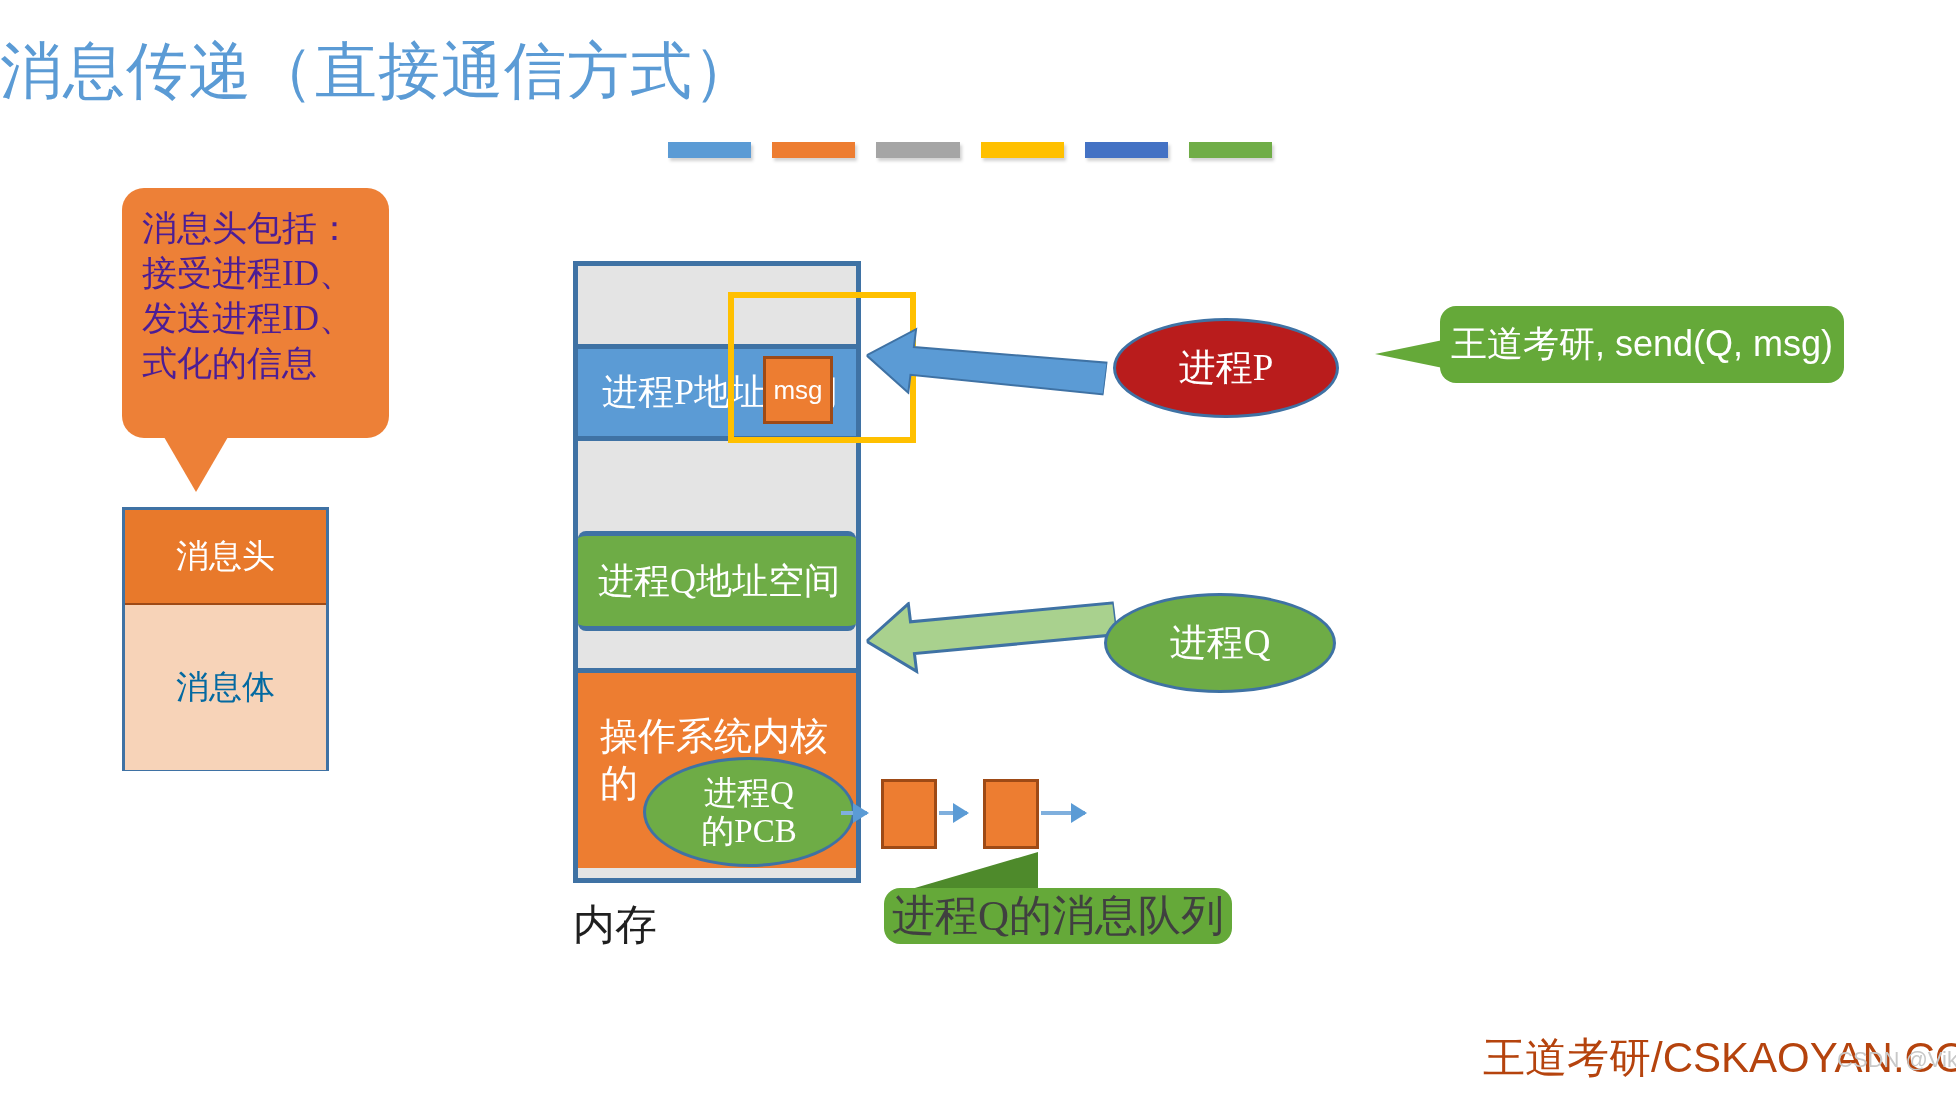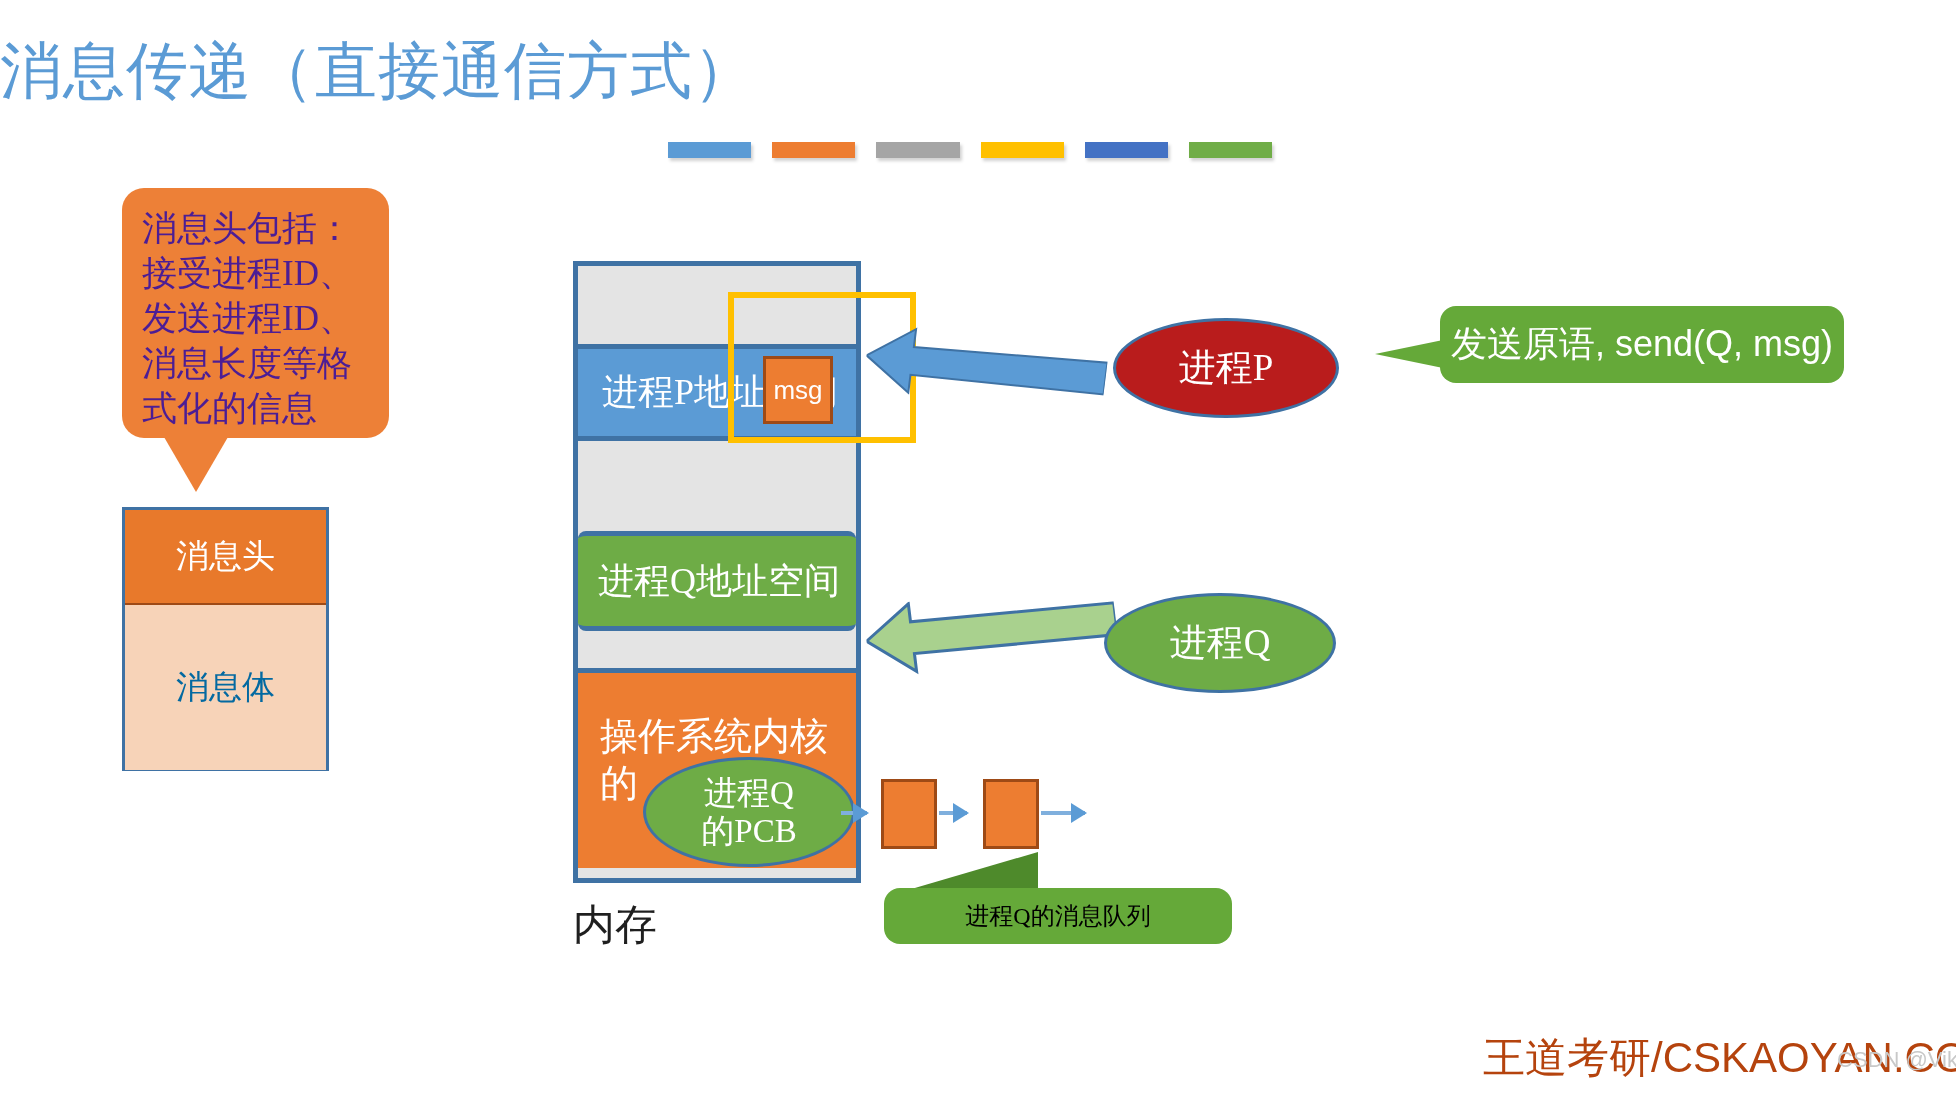--- a/index.html
+++ b/index.html
@@ -238,23 +238,23 @@
 
   
   #queue-callout {
     position: absolute;
     left: 884px;
     top: 888px;
     width: 348px;
     height: 56px;
     background: #65A939;
     border-radius: 16px;
-    color: #000000;
-    font-family: "Liberation Serif", "DejaVu Serif", serif;
-    font-size: 24px;
+    color: #404040;
+    font-family: "Liberation Serif", "DejaVu Serif", serif;
+    font-size: 43px;
     display: flex;
     align-items: center;
     justify-content: center;
   }
   #queue-callout-tail {
     position: absolute;
     left: 908px;
     top: 852px;
     width: 0; height: 0;
     border-right: 130px solid #4E8A2B;
@@ -371,21 +371,20 @@
     <div class="seg" style="background:#A5A5A5"></div>
     <div class="seg" style="background:#FFC000"></div>
     <div class="seg" style="background:#4472C4"></div>
     <div class="seg" style="background:#70AD47"></div>
   </div>
 
   <div id="hdr-callout">
     <div>消息头包括：</div>
     <div>接受进程ID、</div>
     <div>发送进程ID、</div>
-    <div>消息长度等格</div>
     <div>式化的信息</div>
   </div>
   <div id="hdr-callout-tail"></div>
 
   <div id="msg-struct">
     <div id="msg-head">消息头</div>
     <div id="msg-body">消息体</div>
   </div>
 
   <div id="memory">
@@ -432,18 +431,18 @@
   <div id="arrow-q">
     <svg viewBox="0 0 250 74" width="250" height="74">
       <polygon points="0,34 46,2 46,20 250,26 250,58 46,52 46,70" fill="#A9D18E" stroke="#3F72A4" stroke-width="3"></polygon>
     </svg>
   </div>
 
   <div id="proc-p-ellipse">进程P</div>
   <div id="proc-q-ellipse">进程Q</div>
 
   <div id="send-callout-tail"></div>
-  <div id="send-callout">发送原语, send(Q, msg)</div>
+  <div id="send-callout">王道考研, send(Q, msg)</div>
 
   <div id="footer-brand">王道考研/CSKAOYAN.COM</div>
   <div id="footer-watermark">CSDN @Viktoriae</div>
 
 </div>
 
 </body></html>

